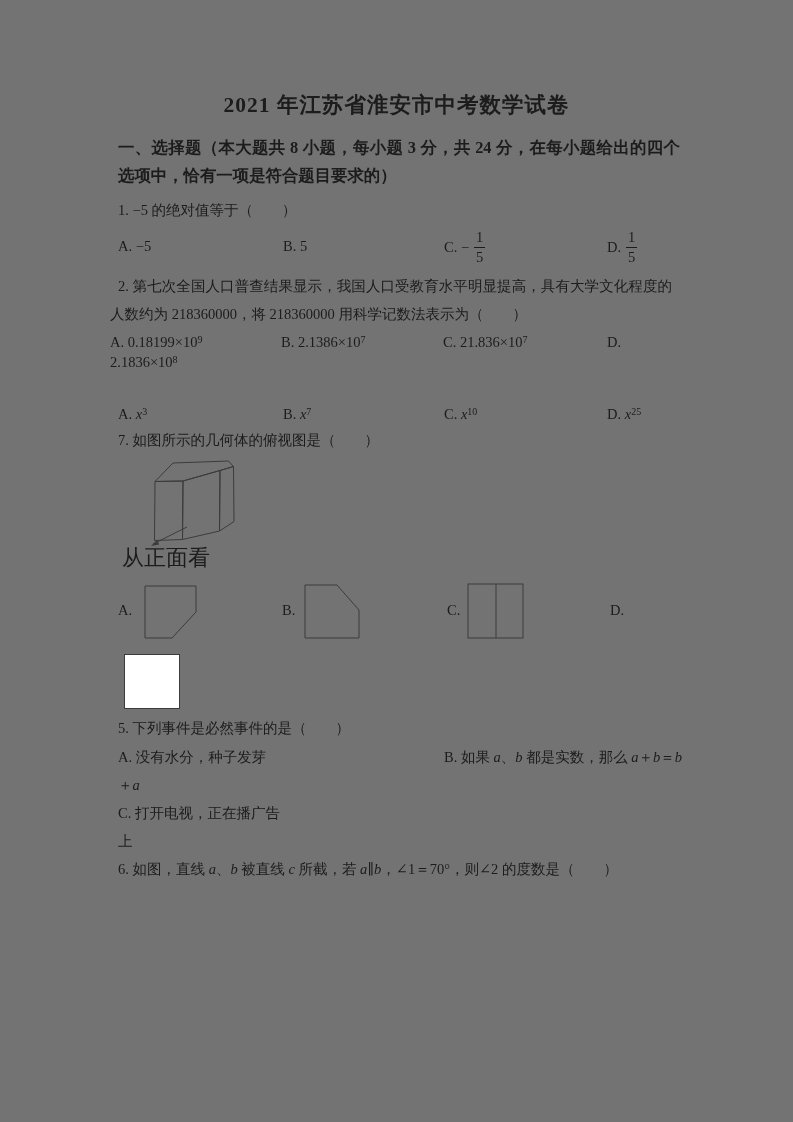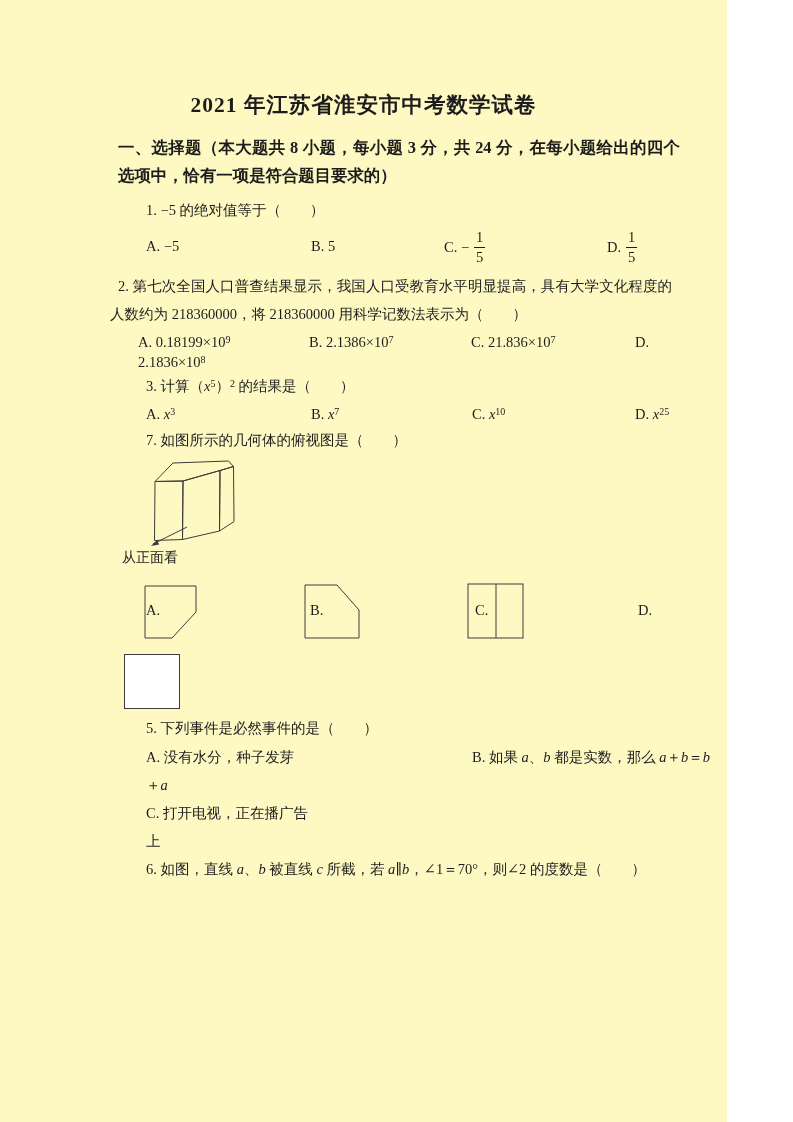--- a/index.html
+++ b/index.html
@@ -1,34 +1,34 @@
 <!DOCTYPE html>
 <html><head>
 <meta charset="utf-8">
 <style>
   html,body{margin:0;padding:0;background:#ffffff;}
-  .page{position:relative;width:727px;height:1122px;background:#fef9c3;
+  .page{position:relative;width:793px;height:1122px;background:#737373;
         font-family:"Liberation Serif","DejaVu Serif",serif;color:#1c1c1c;overflow:hidden;}
   .ttl{position:absolute;top:90px;left:0;width:100%;text-align:center;
        font-size:21.5px;font-weight:bold;letter-spacing:1px;}
   .sect{position:absolute;top:134px;left:118px;width:562px;font-size:16.4px;
         font-weight:bold;line-height:27.5px;text-align:justify;font-family:Liberation Serif, serif;}
-  .ln{position:absolute;font-size:14.5px;line-height:20px;white-space:nowrap;margin-left:28px;}
+  .ln{position:absolute;font-size:14.5px;line-height:20px;white-space:nowrap;}
   .wrapln{position:absolute;font-size:14.5px;line-height:27.5px;text-align:justify;}
   .it{font-style:italic;}
   sup{font-size:10px;line-height:0;vertical-align:4px;}
   .fracopt{position:absolute;display:flex;align-items:center;height:42px;
            font-size:14.5px;line-height:20px;}
   .frac{display:inline-flex;flex-direction:column;align-items:center;margin-left:5px;}
   .fnum{border-bottom:1px solid #1c1c1c;padding:0 2px 2px;line-height:15px;}
   .fden{padding-top:2px;line-height:15px;}
   .sq{position:absolute;border:1px solid #3c3c3c;background:#fff;}
   .figsvg{position:absolute;}
   .stroke{stroke:#3c3c3c;fill:none;stroke-width:1;}
-  .cap{position:absolute;font-size:14px;line-height:20px;white-space:nowrap;}
+  .cap{position:absolute;font-size:22px;line-height:20px;white-space:nowrap;}
 </style>
 </head>
 <body>
 
 <div class="page">
 
   <div class="ttl">2021 年江苏省淮安市中考数学试卷</div>
 
   <div class="sect">一、选择题（本大题共 8 小题，每小题 3 分，共 24 分，在每小题给出的四个选项中，恰有一项是符合题目要求的）</div>
 
@@ -50,21 +50,20 @@
       </span>
   </div>
 
   <div class="wrapln" style="top:273px;left:110px;width:562px;text-indent:8px">2. 第七次全国人口普查结果显示，我国人口受教育水平明显提高，具有大学文化程度的人数约为 218360000，将 218360000 用科学记数法表示为（　　）</div>
   <div class="ln" style="top:332px;left:110px"><span>A. 0.18199×10</span><sup>9</sup></div>
   <div class="ln" style="top:332px;left:281px"><span>B. 2.1386×10</span><sup>7</sup></div>
   <div class="ln" style="top:332px;left:443px"><span>C. 21.836×10</span><sup>7</sup></div>
   <div class="ln" style="top:332px;left:607px">D.</div>
   <div class="ln" style="top:352px;left:110px"><span>2.1836×10</span><sup>8</sup></div>
 
-  <div class="ln" style="top:376px;left:118px"><span>3. 计算（</span><span class="it">x</span><sup>5</sup><span>）</span><sup>2</sup><span> 的结果是（　　）</span></div>
   <div class="ln" style="top:404px;left:118px"><span>A. </span><span class="it">x</span><sup>3</sup></div>
   <div class="ln" style="top:404px;left:283px"><span>B. </span><span class="it">x</span><sup>7</sup></div>
   <div class="ln" style="top:404px;left:444px"><span>C. </span><span class="it">x</span><sup>10</sup></div>
   <div class="ln" style="top:404px;left:607px"><span>D. </span><span class="it">x</span><sup>25</sup></div>
 
   <div class="ln" style="top:430px;left:118px">7. 如图所示的几何体的俯视图是（　　）</div>
 
   <svg class="figsvg" style="top:455px;left:140px" width="110" height="95" viewBox="0 0 110 95">
     <polygon class="stroke" points="15,26.5 33,8 88.5,6 93.5,11.5 80,15.5 43,26"></polygon>
     <polygon class="stroke" points="15,26.5 43,26 42.5,84.5 14.5,85.5"></polygon>

